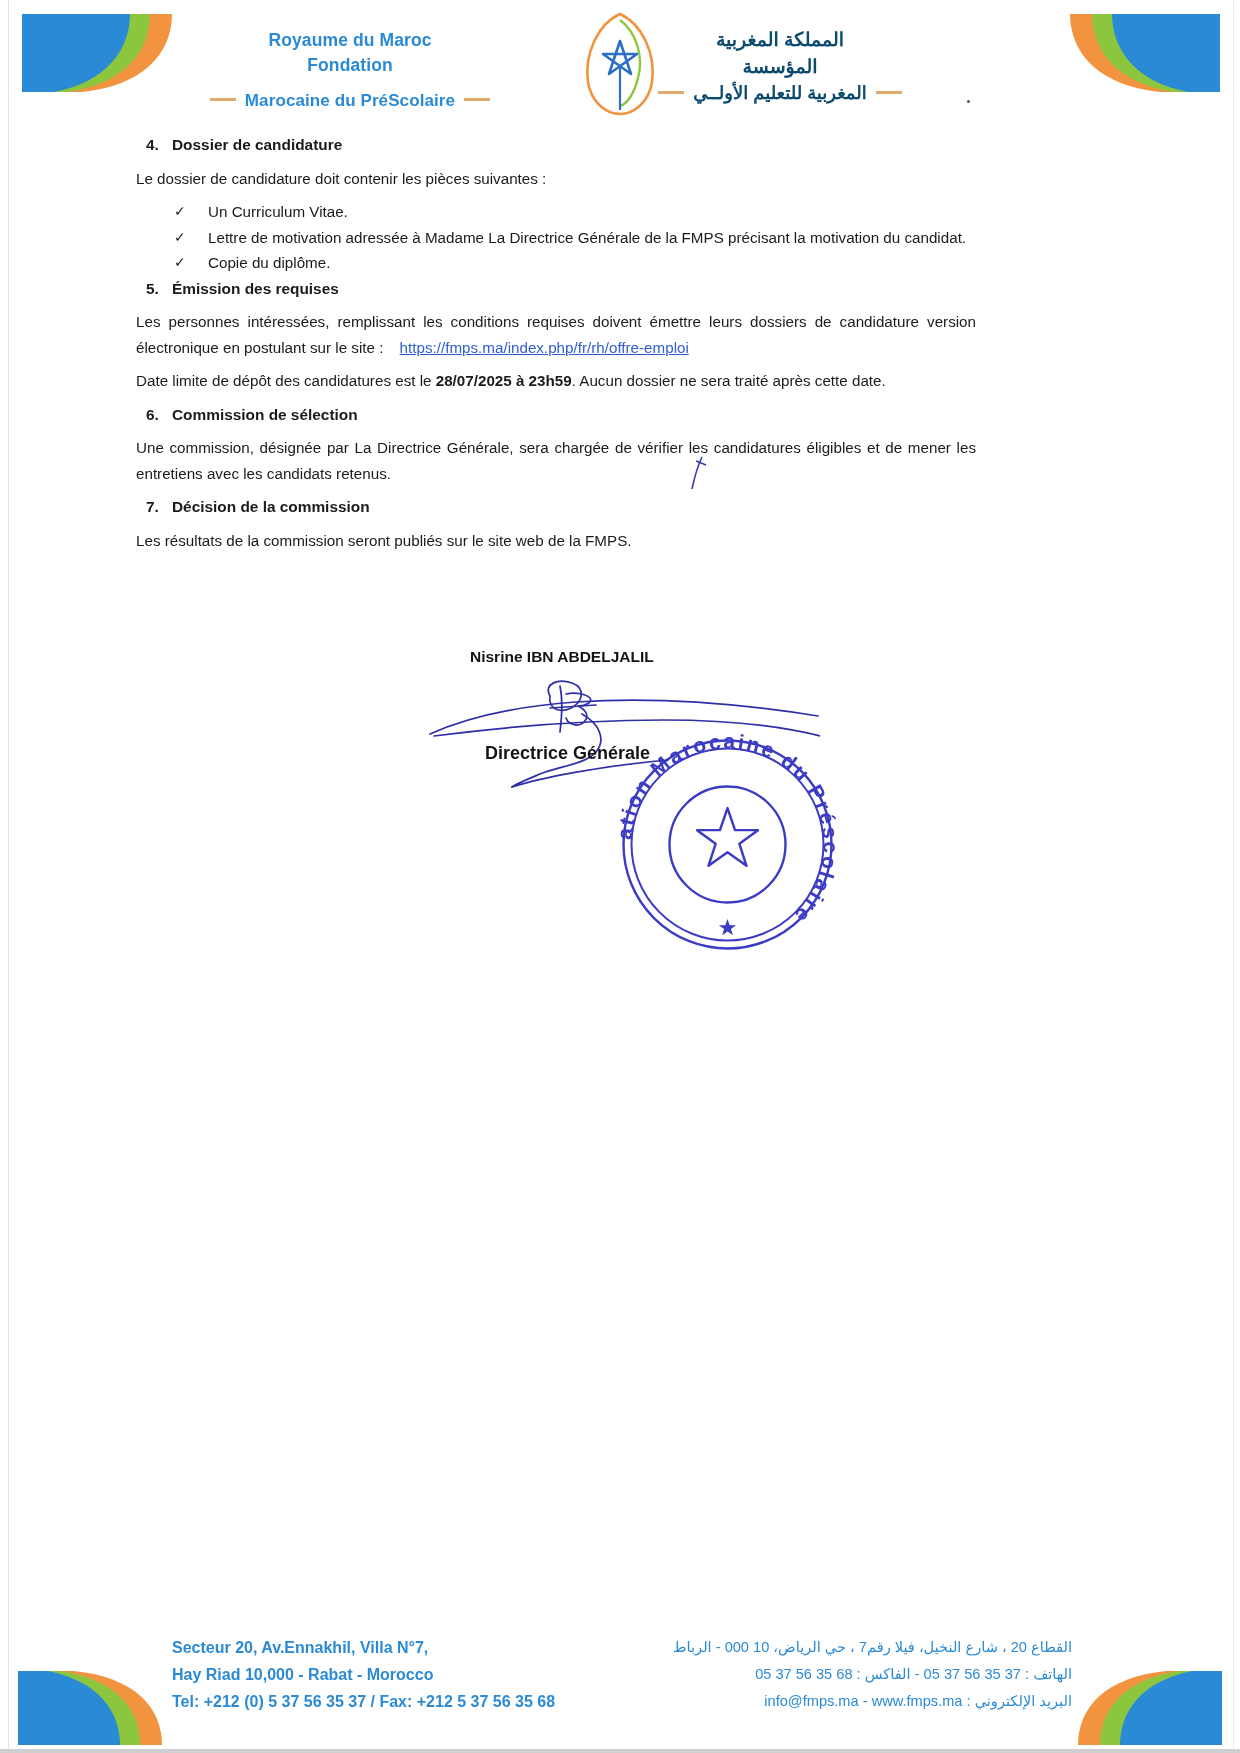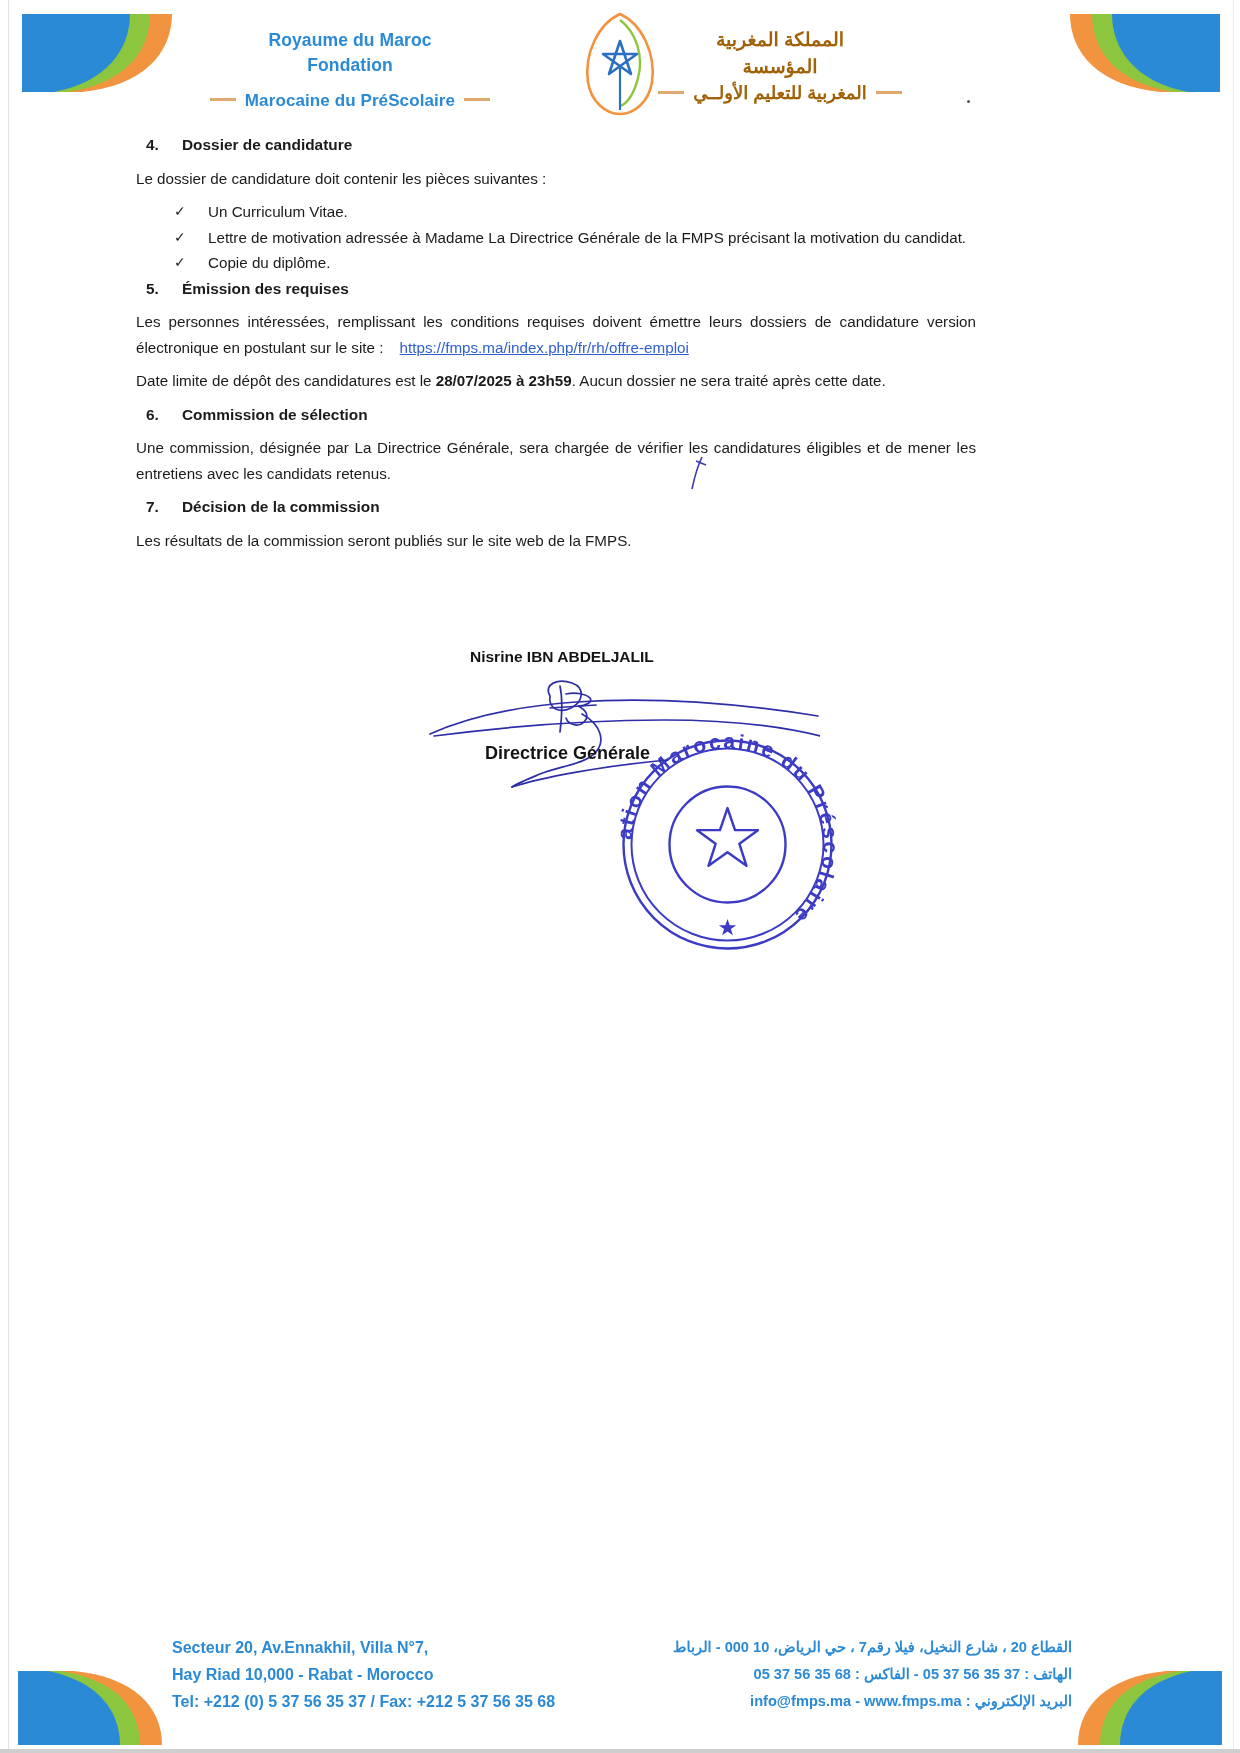--- a/index.html
+++ b/index.html
@@ -69,21 +69,21 @@
     background: #e0a96d;
     vertical-align: middle;
     margin: 0 9px 4px;
   }
 
   .header-ar {
     position: absolute;
     right: 300px; top: 26px;
     width: 320px;
     text-align: center;
-    color: #a16207;
+    color: #0c4a6e;
     font-weight: bold;
     font-size: 19px;
     line-height: 27px;
     direction: rtl;
   }
   .header-ar .ln3 { white-space: nowrap; font-size: 18px; }
 
   .header-logo {
     position: absolute;
     left: 50%;
@@ -116,21 +116,21 @@
     padding-left: 18px;
     position: relative;
   }
   .sec-heading .num {
     position: absolute;
     left: 18px;
     width: 22px;
   }
   .sec-heading .ttl {
     display: inline-block;
-    margin-left: 36px;
+    margin-left: 26px;
   }
   .para {
     margin: 8px;
     text-align: justify;
     text-justify: inter-word;
   }
   .para.nojust { text-align: left; }
   .bullets {
     list-style: none;
     margin: 0;
@@ -223,21 +223,21 @@
     color: #2b8ad6;
     font-weight: bold;
     font-size: 16px;
     line-height: 27px;
     white-space: nowrap;
   }
   .footer-ar {
     position: absolute;
     right: 168px; bottom: 38px;
     color: #2b8ad6;
-    font-weight: bold;
+    font-weight: normal;
     font-size: 14.6px;
     line-height: 27px;
     direction: rtl;
     text-align: right;
     white-space: nowrap;
   }
   .footer-ar .lt { direction: ltr; unicode-bidi: embed; display: inline-block; }
   .footer-line-bottom {
     position: absolute;
     left: 0; bottom: 0;

